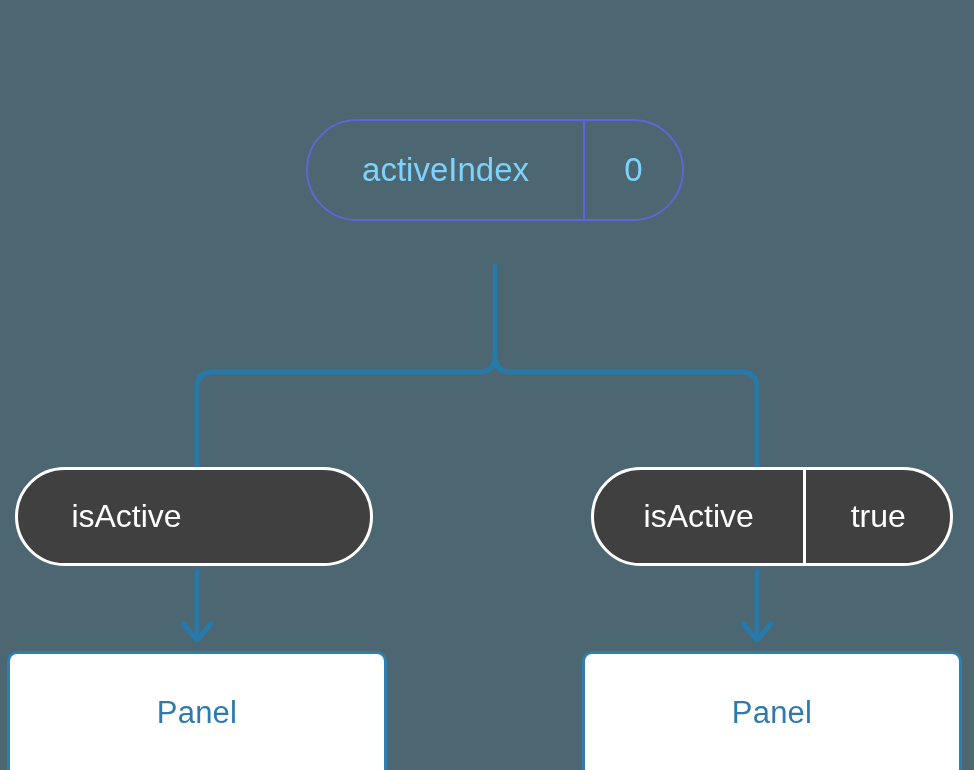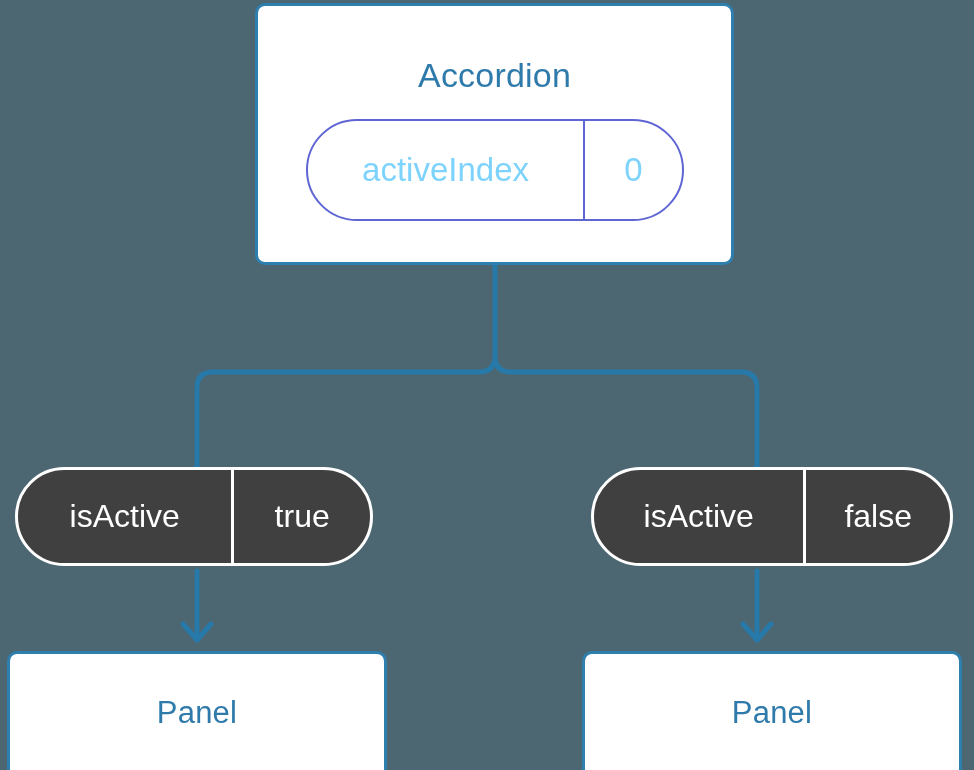--- a/index.html
+++ b/index.html
@@ -167,40 +167,36 @@
              Q 757 372 757 388
              L 757 467"></path>
 
     <line x1="197" y1="571" x2="197" y2="640" stroke="#2779a9" stroke-width="5" stroke-linecap="round"></line>
     <polyline points="183,624 197,640 211,624" fill="none" stroke="#2779a9" stroke-width="5" stroke-linecap="round" stroke-linejoin="round"></polyline>
 
     <line x1="757" y1="571" x2="757" y2="640" stroke="#2779a9" stroke-width="5" stroke-linecap="round"></line>
     <polyline points="743,624 757,640 771,624" fill="none" stroke="#2779a9" stroke-width="5" stroke-linecap="round" stroke-linejoin="round"></polyline>
   </svg>
 
-  <div class="card" id="accordion-card">
-    <div class="card-title" id="accordion-title">Accordion</div>
-  </div>
 
   <div class="pill pill-outline" id="activeindex-pill">
     <div class="pill-key">activeIndex</div>
     <div class="pill-val">0</div>
   </div>
 
   <div class="pill pill-filled" id="isactive-pill-left">
     <div class="pill-key">isActive</div>
-    <div class="pill-val">true</div>
   </div>
 
   <div class="card panel-card" id="panel-left-card">
     <div class="card-title">Panel</div>
   </div>
 
   <div class="pill pill-filled" id="isactive-pill-right">
     <div class="pill-key">isActive</div>
-    <div class="pill-val">false</div>
+    <div class="pill-val">true</div>
   </div>
 
   <div class="card panel-card" id="panel-right-card">
     <div class="card-title">Panel</div>
   </div>
 
 </div>
 
 </body></html>

